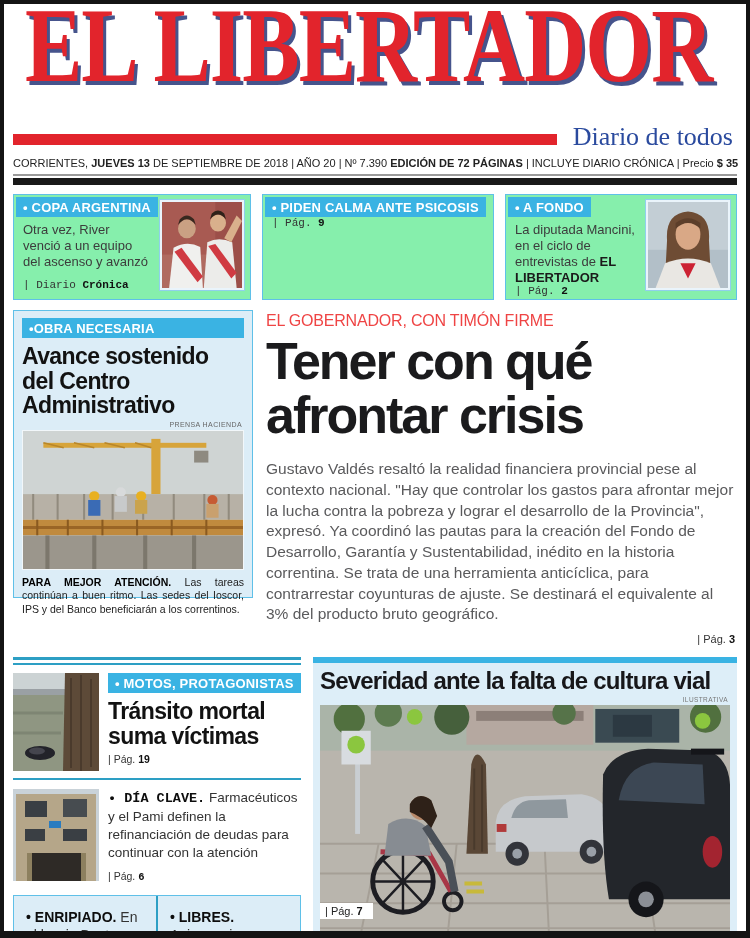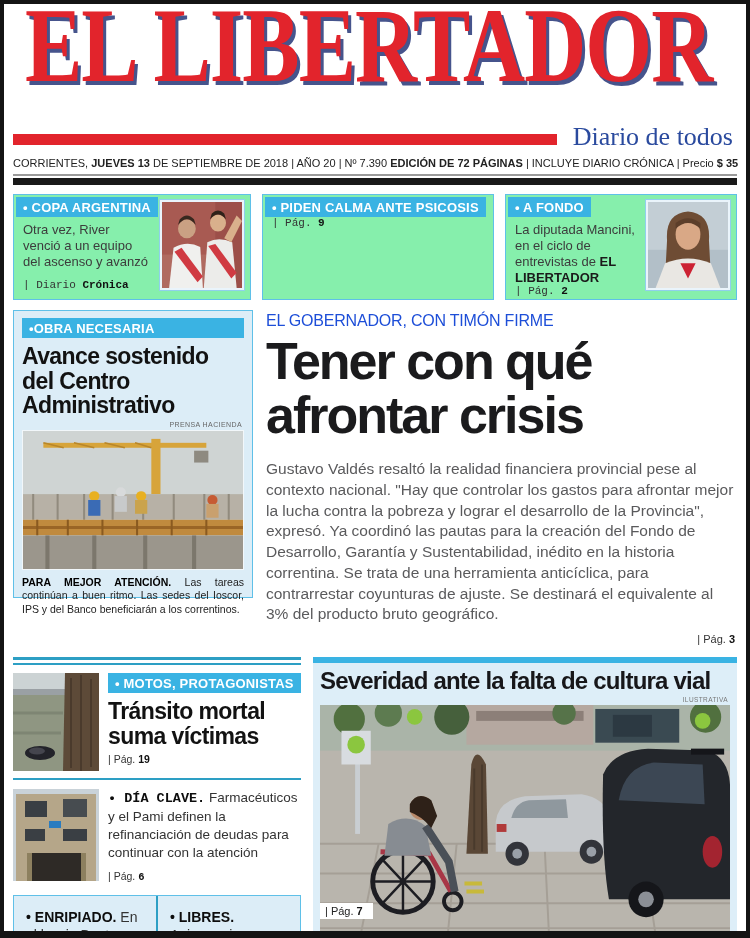--- a/index.html
+++ b/index.html
@@ -69,21 +69,21 @@
   
   .mid { display:flex; gap: 13px; margin-top: 10px; }
   .obra { width: 240px; min-width: 240px; background:#dcedf7; border:1px solid #5fc0e8; padding: 7px 8px 6px; height: 288px; }
   .obra-h { font-size: 23px; font-weight: 800; line-height: 1.07; letter-spacing: -0.6px; color:#121212; margin: 6px 0 3px; }
   .obra-credit { font-size: 7px; color:#666; text-align:right; letter-spacing: 0.4px; margin: 0 2px 2px 0; }
   .obra-photo { height: 140px; border: 1px solid #f2f7fa; }
   .obra-cap { font-size: 10.5px; line-height: 1.3; margin-top: 6px; color:#222; text-align: justify; }
   .obra-cap b { color:#000; }
 
   .main-story { flex:1; display:flex; flex-direction:column; padding-top: 2px; }
-  .kicker { font-size: 16px; color:#1d4ed8; letter-spacing: -0.2px; }
+  .kicker { font-size: 16px; color:#ef4444; letter-spacing: -0.2px; }
   .headline { font-size: 52px; font-weight: 800; line-height: 1.03; letter-spacing: -2px; color:#1b1b1d; margin: 5px 0 17px; }
   .story-body { font-size: 15.5px; line-height: 1.34; color:#5a5a5c; }
   .pag-right { text-align:right; font-size: 11px; color:#333; margin-top: 8px; padding-right: 2px; }
   .pag-right b, .pag-sm b { color:#111; }
 
   
   .bottom { display:flex; gap: 12px; margin-top: 12px; }
   .bl { width: 288px; min-width: 288px; }
   .teal2 { height: 8px; border-top: 3px solid #2d9fc4; border-bottom: 2px solid #2d9fc4; }
   .motos { display:flex; gap: 9px; padding: 8px 0 5px; }

